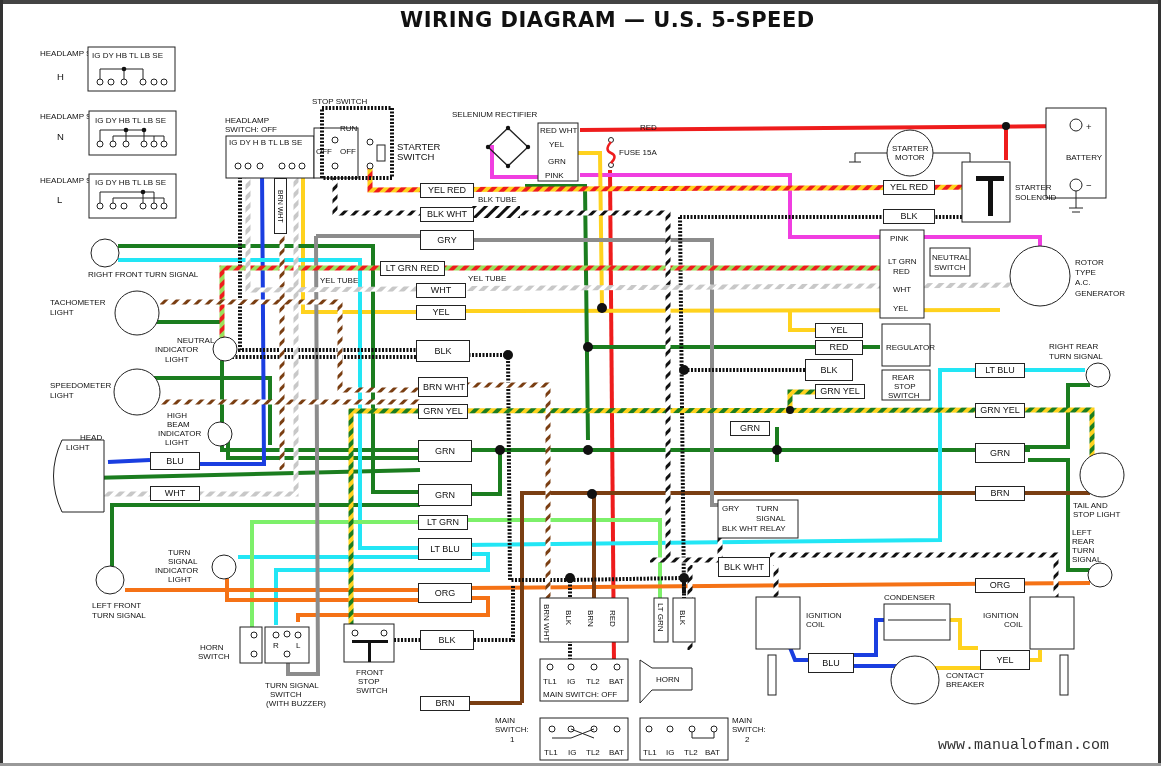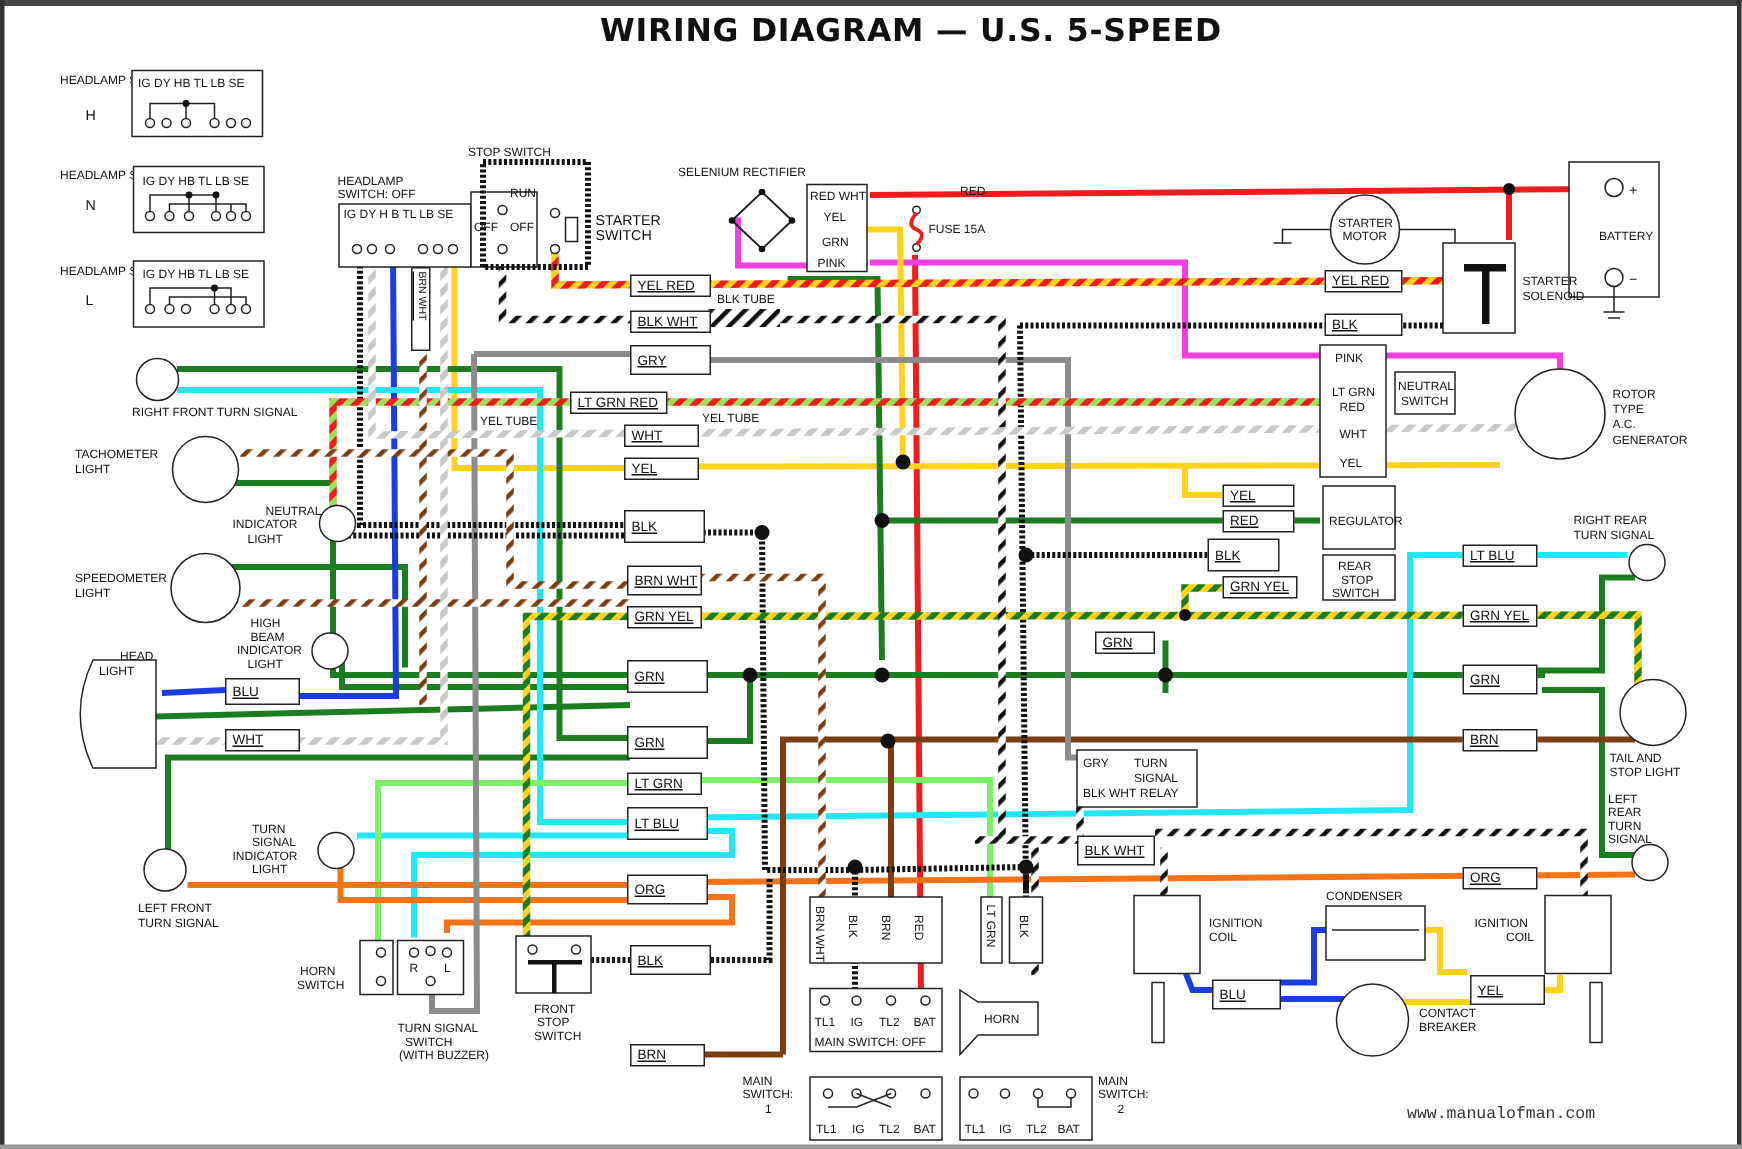--- a/index.html
+++ b/index.html
@@ -3,21 +3,21 @@
 <meta charset="utf-8">
 <style>
   html,body{margin:0;padding:0;background:#ffffff;}
   body{width:1161px;height:766px;overflow:hidden;position:relative;font-family:"Liberation Sans",sans-serif;}
   .frame{position:absolute;left:0;top:0;width:1161px;height:766px;}
   .topbar{position:absolute;left:0;top:0;width:1161px;height:4px;background:#444;}
   .leftbar{position:absolute;left:0;top:0;width:3px;height:766px;background:#333;}
   .rightbar{position:absolute;right:0;top:0;width:3px;height:766px;background:#333;}
   .botbar{position:absolute;left:0;bottom:0;width:1161px;height:3px;background:#999;}
   .title{position:absolute;left:400px;top:8px;font-family:"DejaVu Sans",sans-serif;font-weight:bold;font-size:21px;letter-spacing:0.5px;color:#111;}
-  .watermark{position:absolute;left:938px;top:737px;font-family:"Liberation Mono",monospace;font-size:11px;color:#333;}
+  .watermark{position:absolute;left:938px;top:737px;font-family:"Liberation Mono",monospace;font-size:15px;color:#333;}
   svg{position:absolute;left:0;top:0;}
   svg text{font-family:"Liberation Sans",sans-serif;font-size:9.5px;fill:#111;}
   svg text.sm{font-size:8px;}
   .box{fill:#fff;stroke:#222;stroke-width:1;}
   .thin{stroke:#222;stroke-width:1;fill:none;}
 </style>
 </head>
 <body>
 
 <div class="frame">
@@ -523,21 +523,21 @@
 
   <g>
     <text x="478" y="202" class="sm">BLK TUBE</text>
     <rect x="466" y="206" width="54" height="12" fill="url(#p-blkwht)"></rect>
     <text x="320" y="283" class="sm">YEL TUBE</text>
     <text x="468" y="281" class="sm">YEL TUBE</text>
   </g>
 </svg>
 
 <style>
-  .cn{position:absolute;height:13px;line-height:13px;padding:0 4px;background:#fff;border:1px solid #222;font-family:"Liberation Sans",sans-serif;font-size:9px;color:#111;white-space:nowrap;text-decoration:underline;}
+  .cn{position:absolute;height:13px;line-height:13px;padding:0 4px;background:#fff;border:1px solid #222;font-family:"Liberation Sans",sans-serif;font-size:9px;color:#111;text-align:center;white-space:nowrap;}
 </style>
 <div class="cn" style="left:420px;top:183px;width:44px;">YEL RED</div>
 <div class="cn" style="left:420px;top:207px;width:44px;">BLK WHT</div>
 <div class="cn" style="left:420px;top:230px;width:44px;height:18px;line-height:18px;">GRY</div>
 <div class="cn" style="left:380px;top:261px;width:55px;">LT GRN RED</div>
 <div class="cn" style="left:416px;top:283px;width:40px;">WHT</div>
 <div class="cn" style="left:416px;top:305px;width:40px;">YEL</div>
 <div class="cn" style="left:416px;top:340px;width:44px;height:20px;line-height:20px;">BLK</div>
 <div class="cn" style="left:418px;top:377px;width:40px;height:18px;line-height:18px;">BRN WHT</div>
 <div class="cn" style="left:418px;top:404px;width:40px;">GRN YEL</div>

